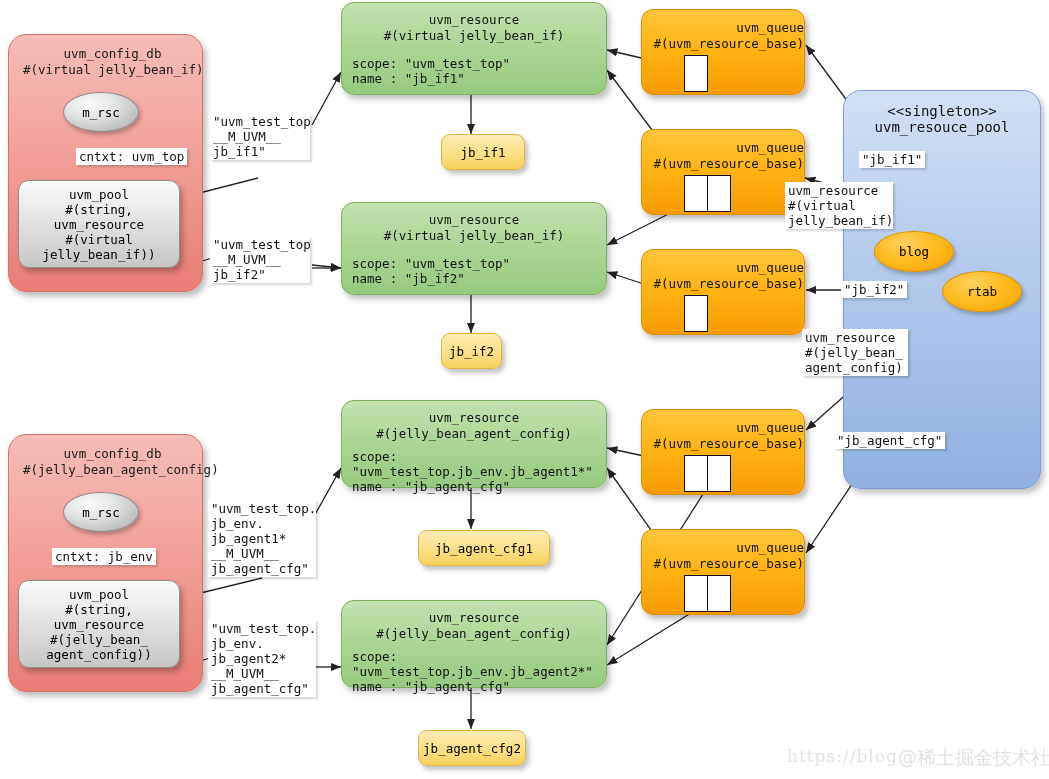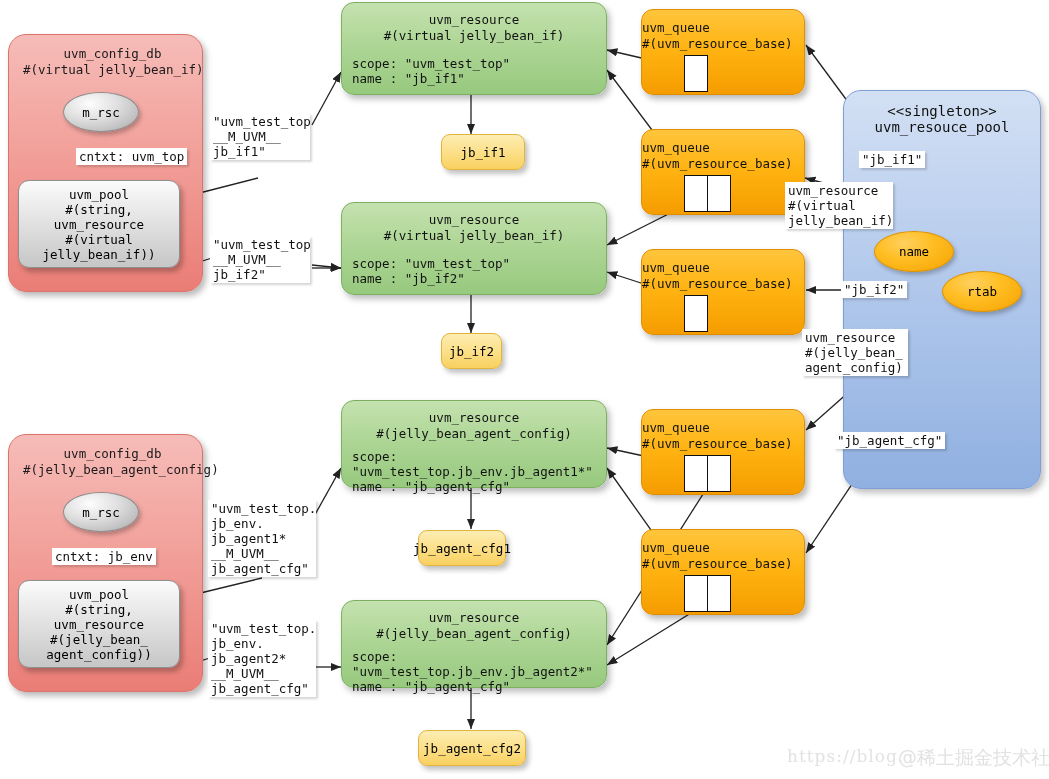--- a/index.html
+++ b/index.html
@@ -51,21 +51,21 @@
   .resource.agent .rbody{padding-top:7px;}
 
   
   .queue{
     border-radius:12px;
     background:linear-gradient(180deg,#ffc53d 0%,#ffb412 45%,#f59c00 100%);
     border:1px solid #e08e00;
     box-shadow:3px 4px 6px rgba(0,0,0,.28);
     color:#121212;
   }
-  .queue .qtitle{text-align:left;font-size:12.5px;line-height:16px;padding-top:10px;white-space:pre;}
+  .queue .qtitle{text-align:right;font-size:12.5px;line-height:16px;padding-top:10px;white-space:pre;}
   .cells{position:absolute;left:42px;top:45px;display:flex;}
   .cell{width:22px;height:35px;background:#ffffff;border:1.6px solid #111;}
   .cell + .cell{border-left:none;}
 
   
   .valbox{
     border-radius:9px;
     background:linear-gradient(180deg,#fdedb3 0%,#fce08a 50%,#f8d05f 100%);
     border:1px solid #e0b43d;
     box-shadow:3px 4px 5px rgba(0,0,0,.24);
@@ -242,21 +242,21 @@
   </div>
 
   <div class="node resource agent" style="left:341px;top:400px;width:266px;height:88px;">
     <div class="rtitle">uvm_resource
 #(jelly_bean_agent_config)</div>
     <div class="rbody">scope:
 "uvm_test_top.jb_env.jb_agent1*"
 name : "jb_agent_cfg"</div>
   </div>
   <div class="elabel nosh" style="left:455px;top:498px;">val</div>
-  <div class="node valbox" style="left:418px;top:530px;width:88px;height:36px;">
+  <div class="node valbox" style="left:418px;top:530px;width:132px;height:36px;">
     <span>jb_agent_cfg1</span>
   </div>
 
   <div class="node resource agent" style="left:341px;top:600px;width:266px;height:88px;">
     <div class="rtitle">uvm_resource
 #(jelly_bean_agent_config)</div>
     <div class="rbody">scope:
 "uvm_test_top.jb_env.jb_agent2*"
 name : "jb_agent_cfg"</div>
   </div>
@@ -306,21 +306,21 @@
       <div class="cell"></div>
       <div class="cell"></div>
     </div>
   </div>
 
   <div class="node singleton" style="left:843px;top:90px;width:198px;height:399px;">
     <div class="stitle">&lt;&lt;singleton&gt;&gt;
 uvm_resouce_pool</div>
   </div>
   <div class="node tabell" style="left:874px;top:231px;width:80px;height:41px;">
-    <span>name</span>
+    <span>blog</span>
   </div>
   <div class="node tabell" style="left:942px;top:271px;width:80px;height:41px;">
     <span>rtab</span>
   </div>
 
   <div class="elabel" style="left:859px;top:151px;">"jb_if1"</div>
   <div class="elabel" style="left:841px;top:281px;">"jb_if2"</div>
   <div class="elabel" style="left:834px;top:432px;">"jb_agent_cfg"</div>
   <div class="elabel" style="left:785px;top:182px;width:108px;">uvm_resource
 #(virtual

